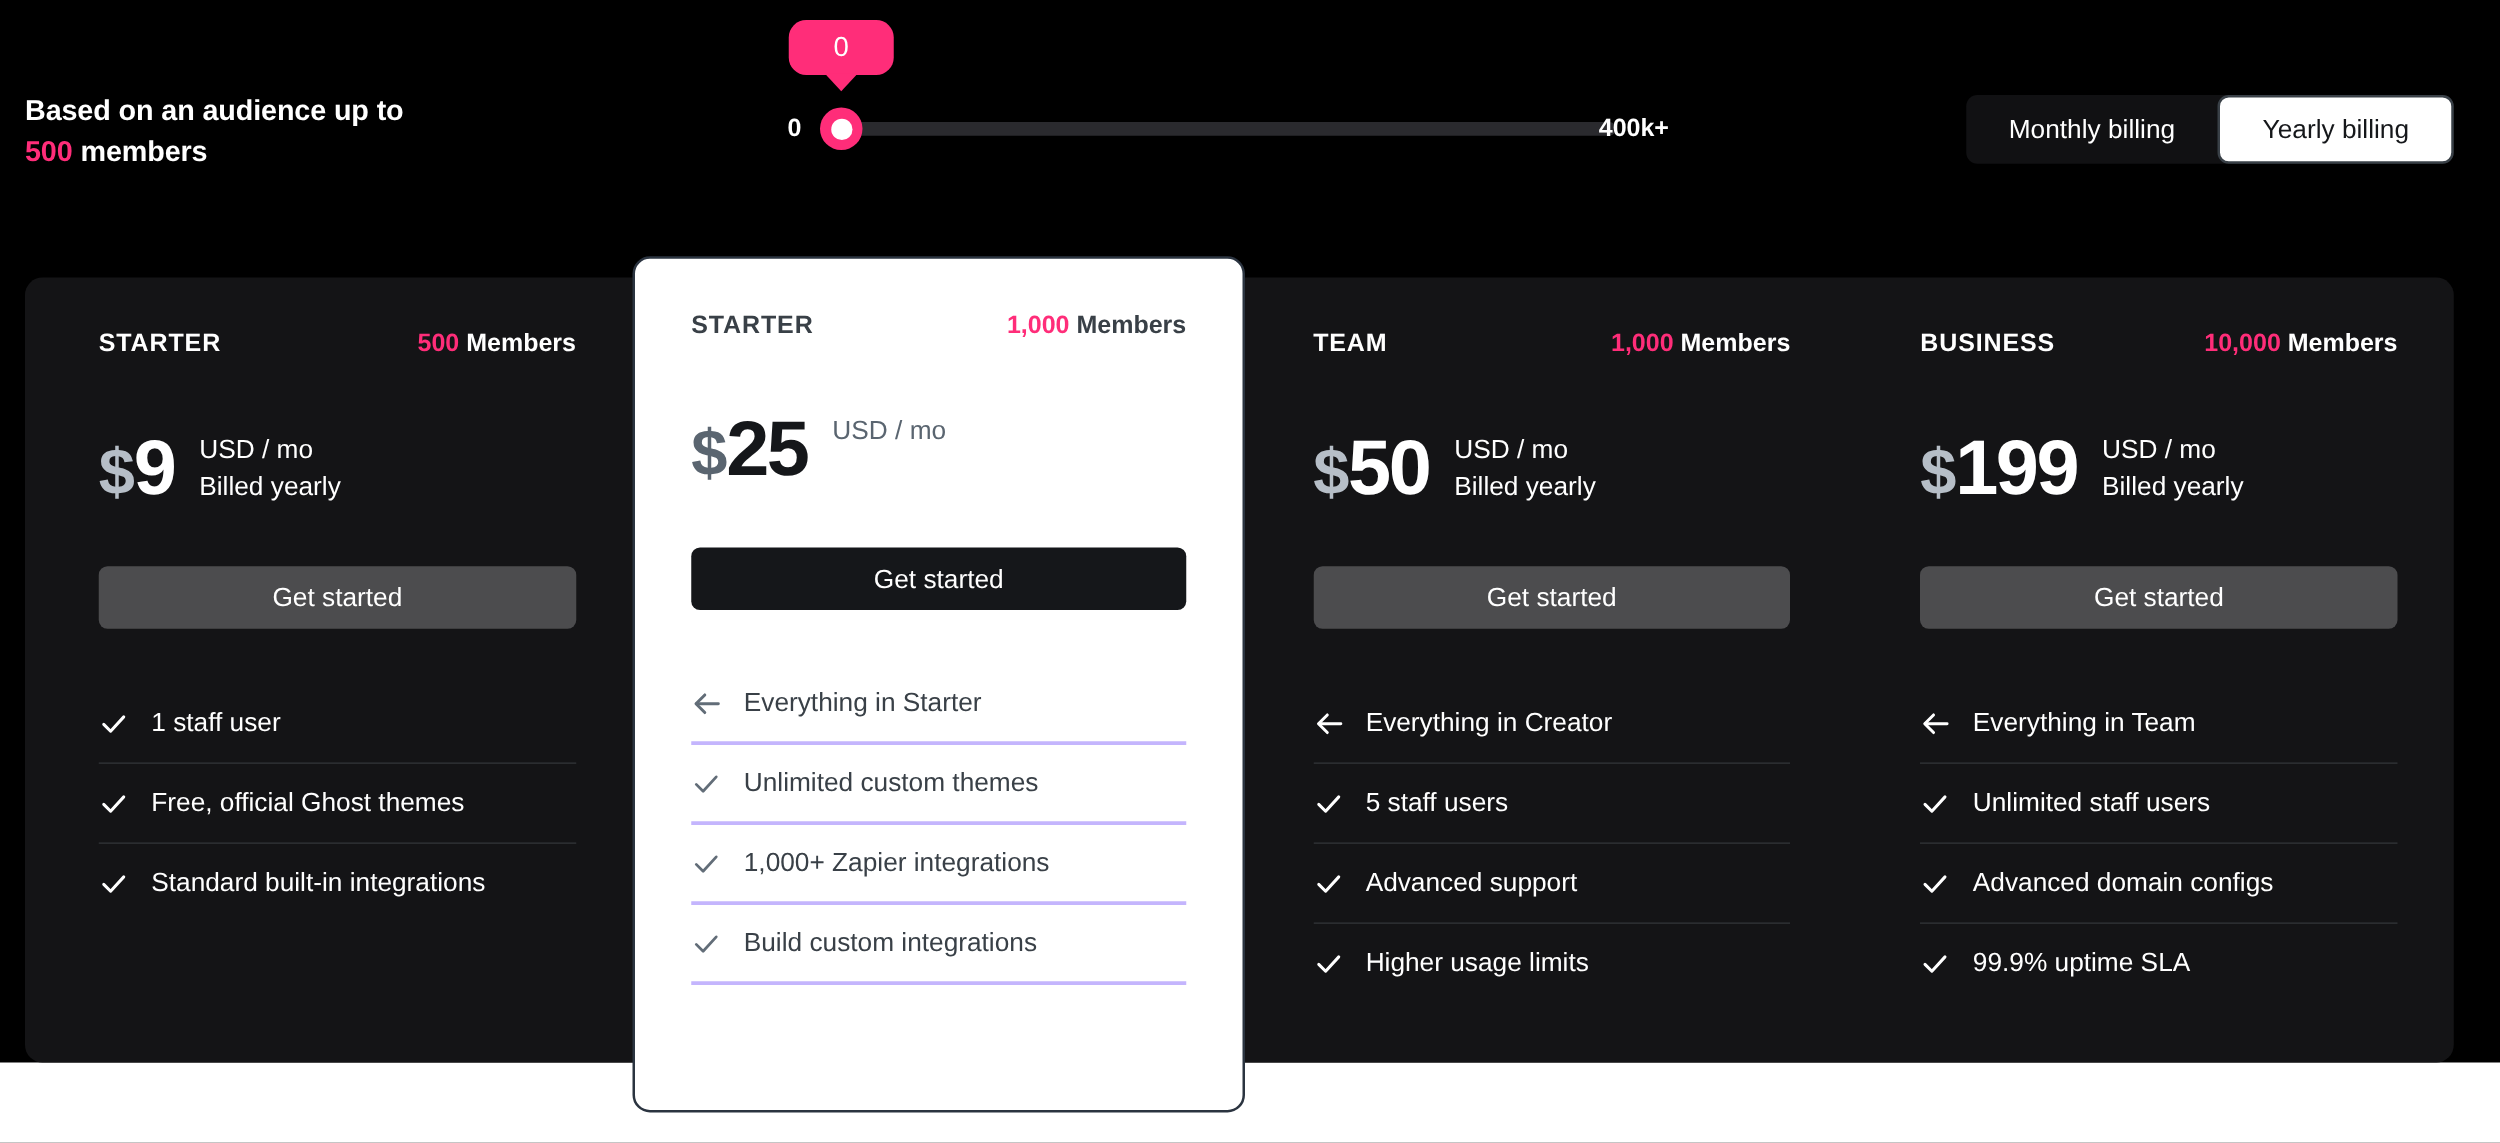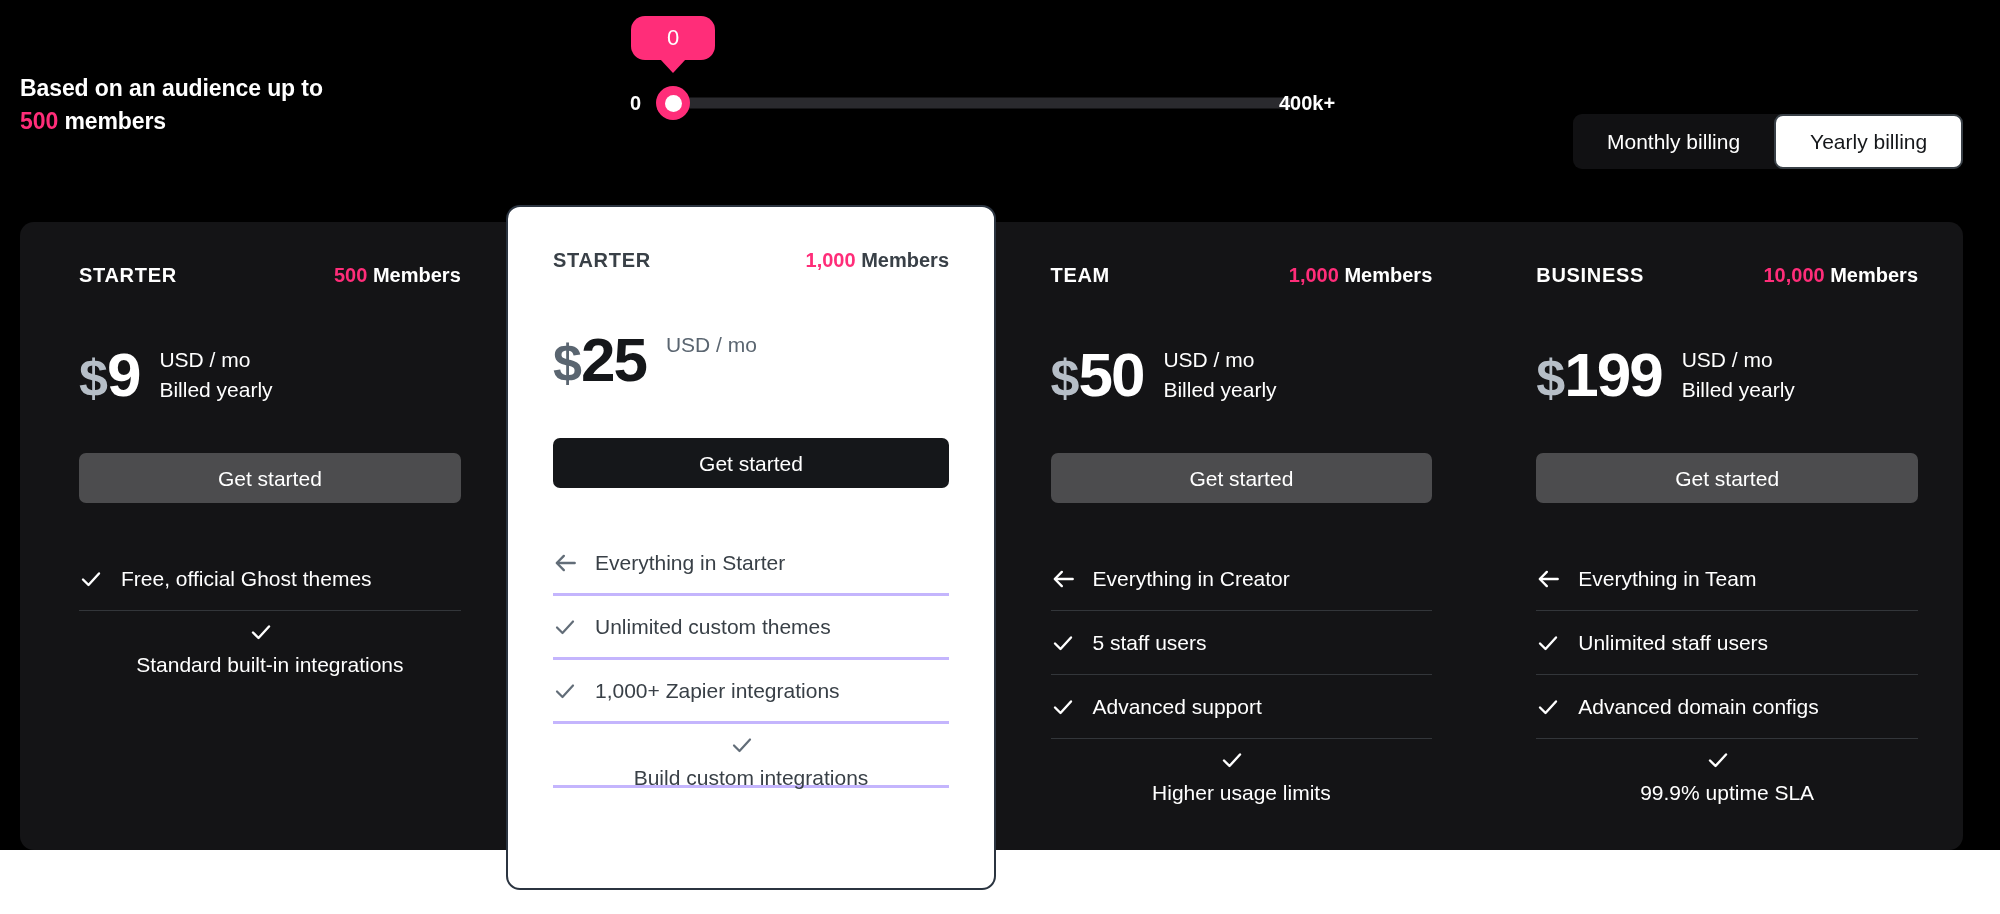--- a/index.html
+++ b/index.html
@@ -120,21 +120,20 @@
   
   .billing-toggle {
     position: absolute;
     left: 1573px;
     top: 76px;
     height: 55px;
     display: flex;
     align-items: center;
     background: #111113;
     border-radius: 9px;
-    margin-top: 38px;
   }
   .billing-opt {
     height: 55px;
     padding: 0 34px;
     display: flex;
     align-items: center;
     justify-content: center;
     font-size: 21px;
     color: #ffffff;
     border-radius: 9px;
@@ -232,21 +231,21 @@
   }
 
   .features { margin-top: 44px; }
   .feature {
     display: flex;
     align-items: center;
     height: 64px;
     border-bottom: 1px solid #33363a;
     box-sizing: border-box;
   }
-  .feature:last-child { border-bottom: none; flex-direction: column; }
+  .feature:last-child { border-bottom: none; }
   .feature-icon {
     width: 42px;
     flex: 0 0 42px;
     display: flex;
     align-items: center;
     color: #ffffff;
   }
   .feature-label {
     font-size: 21px;
     color: #ffffff;
@@ -326,20 +325,28 @@
         </div>
       </div>
       <button class="cta">Get started</button>
       <div class="features">
         <div class="feature">
           <span class="feature-icon">
               <svg width="24" height="24" viewBox="0 0 24 24" fill="none" stroke="currentColor" stroke-width="2.4" stroke-linecap="round" stroke-linejoin="round">
                 <polyline points="4 12.5 9.5 18 20 6.5"></polyline>
               </svg>
             </span>
+          <span class="feature-label">1 staff user</span>
+        </div>
+        <div class="feature">
+          <span class="feature-icon">
+              <svg width="24" height="24" viewBox="0 0 24 24" fill="none" stroke="currentColor" stroke-width="2.4" stroke-linecap="round" stroke-linejoin="round">
+                <polyline points="4 12.5 9.5 18 20 6.5"></polyline>
+              </svg>
+            </span>
           <span class="feature-label">Free, official Ghost themes</span>
         </div>
         <div class="feature">
           <span class="feature-icon">
               <svg width="24" height="24" viewBox="0 0 24 24" fill="none" stroke="currentColor" stroke-width="2.4" stroke-linecap="round" stroke-linejoin="round">
                 <polyline points="4 12.5 9.5 18 20 6.5"></polyline>
               </svg>
             </span>
           <span class="feature-label">Standard built-in integrations</span>
         </div>

